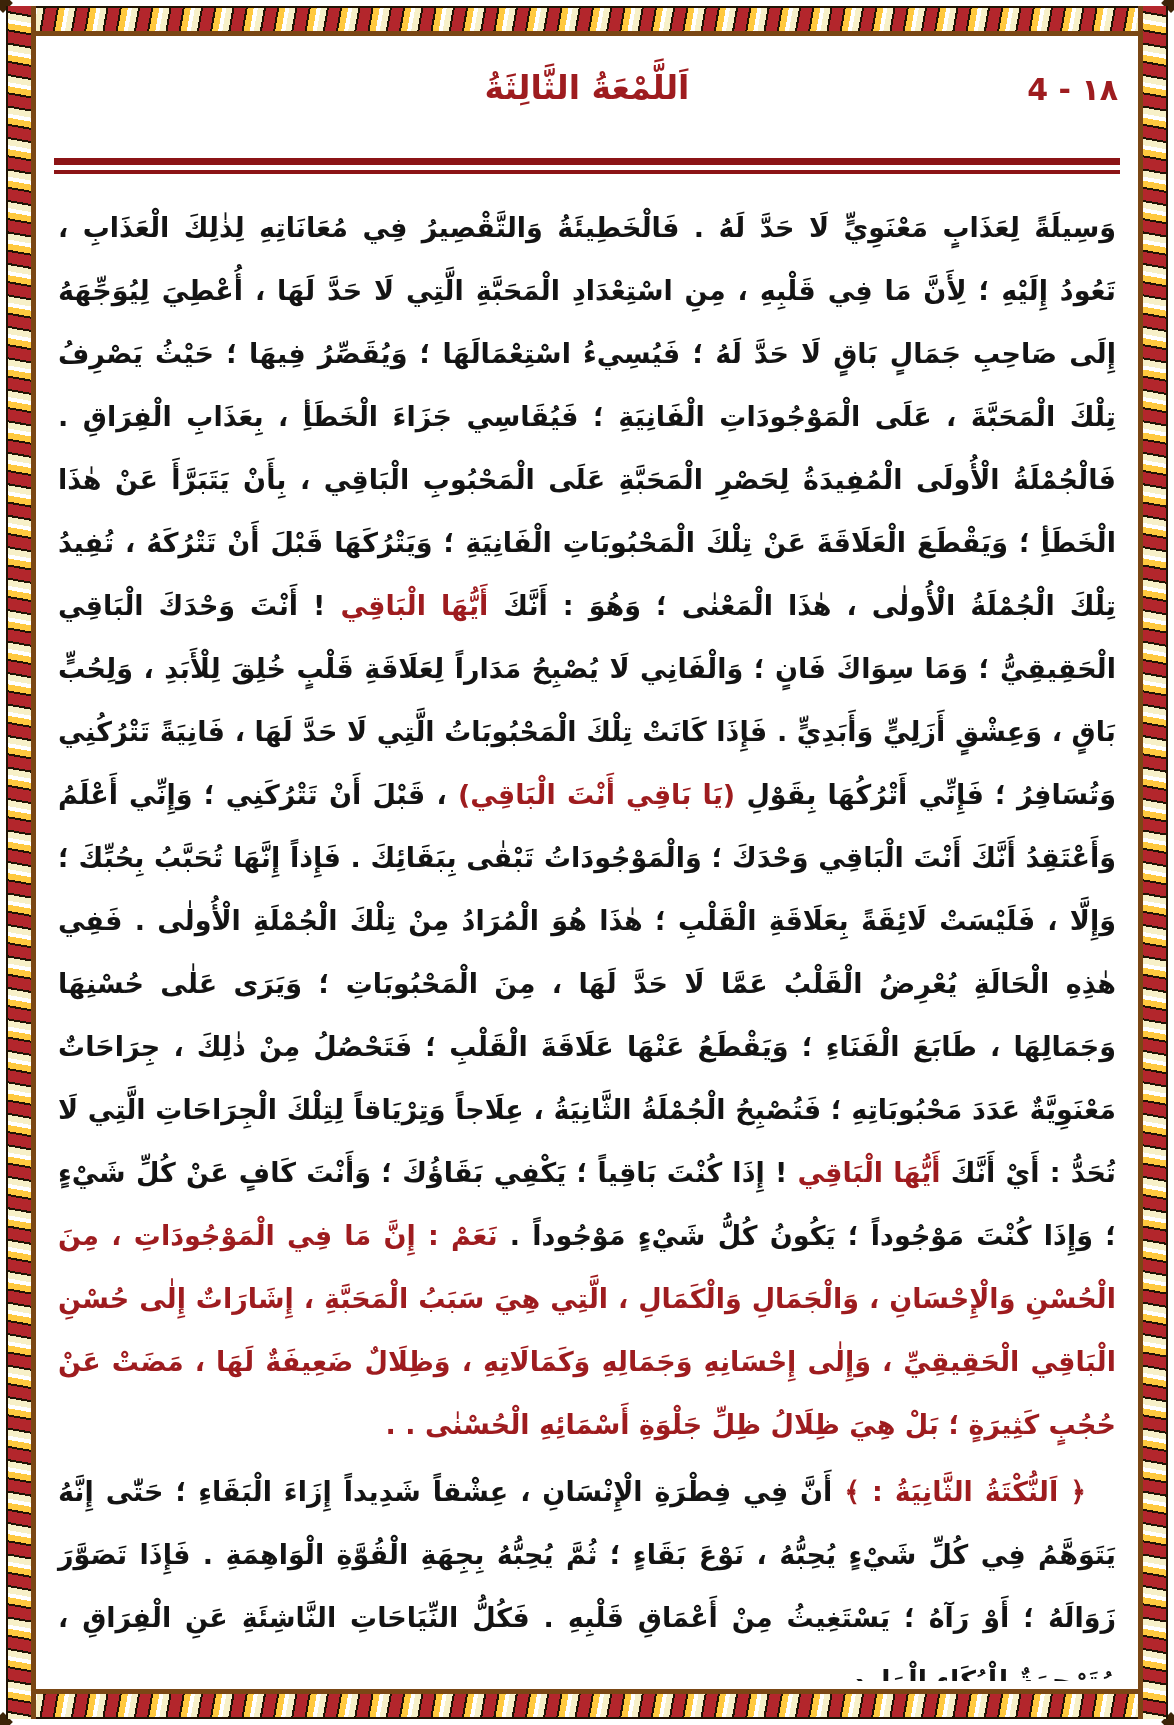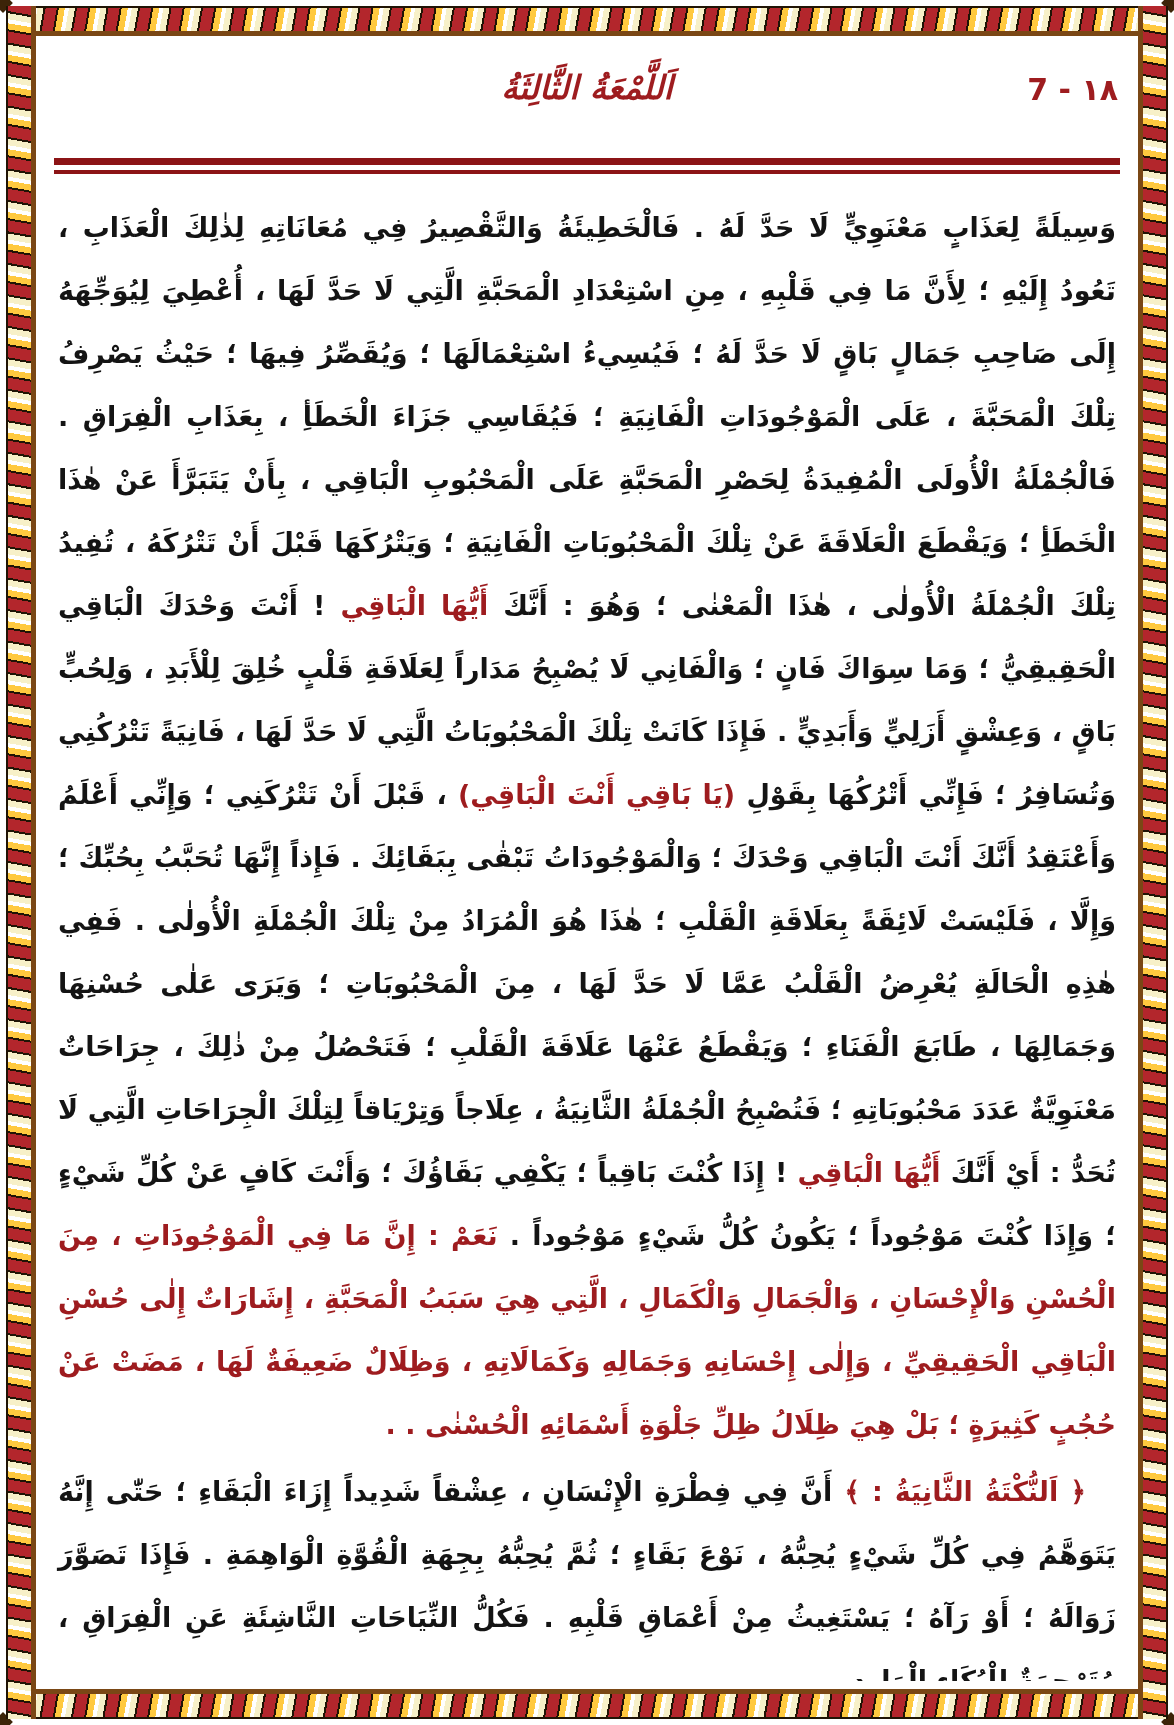--- a/index.html
+++ b/index.html
@@ -46,21 +46,20 @@
     position:absolute;top:42px;right:54px;left:54px;bottom:44px;
     overflow:hidden;
   }
   .header{position:relative;height:100px;}
   .page-title{
     text-align:center;
     padding-top:26px;
     font-size:33px;font-weight:bold;
     color:#9e1c1f;
     letter-spacing:1px;
-    font-style:italic;
   }
   .page-marker{
     position:absolute;right:2px;top:30px;
     font-size:30px;font-weight:bold;
     color:#9e1c1f;
   }
   .double-rule{margin-top:16px;}
   .rule-thick{height:7px;background:#8c1416;}
   .rule-gap{height:5px;background:transparent;}
   .rule-thin{height:4px;background:#8c1416;}
@@ -88,21 +87,21 @@
   <div class="corner bl"></div>
   <div class="corner br"></div>
   <div class="border-strip border-h border-top"></div>
   <div class="border-strip border-h border-bottom"></div>
   <div class="border-strip border-v border-left"></div>
   <div class="border-strip border-v border-right"></div>
 
   <div class="content">
 
     <div class="header">
-      <div class="page-marker">١٨ - 7</div>
+      <div class="page-marker">١٨ - 4</div>
       <div class="page-title">اَللَّمْعَةُ الثَّالِثَةُ</div>
     </div>
 
     <div class="double-rule">
       <div class="rule-thick"></div>
       <div class="rule-gap"></div>
       <div class="rule-thin"></div>
     </div>
 
     <div class="body-text">

